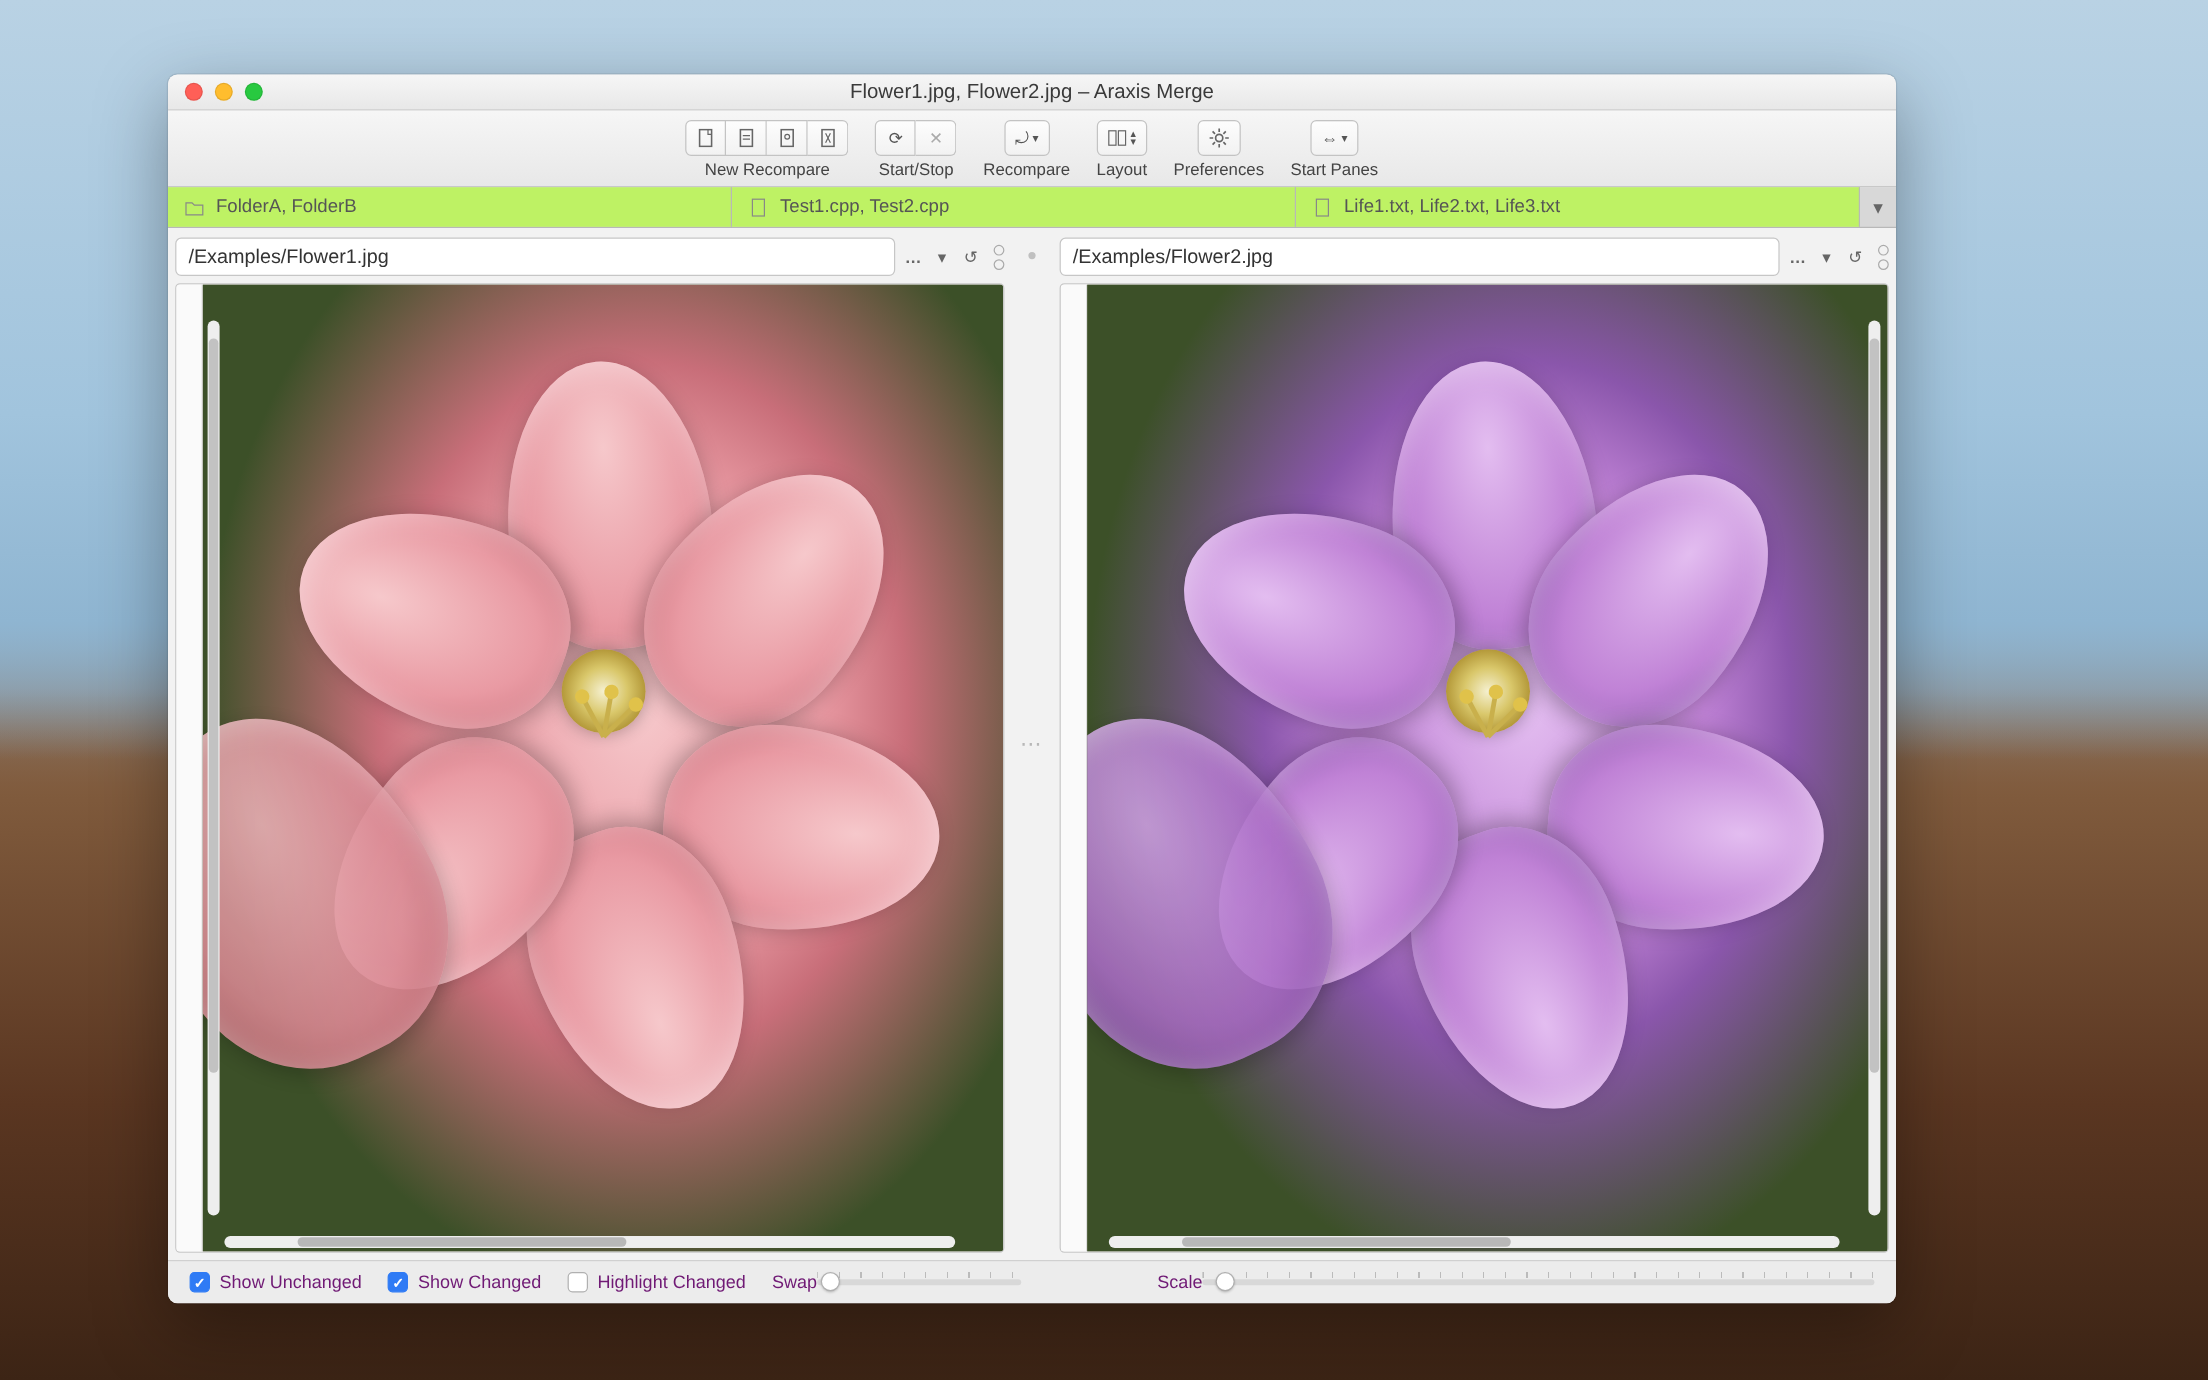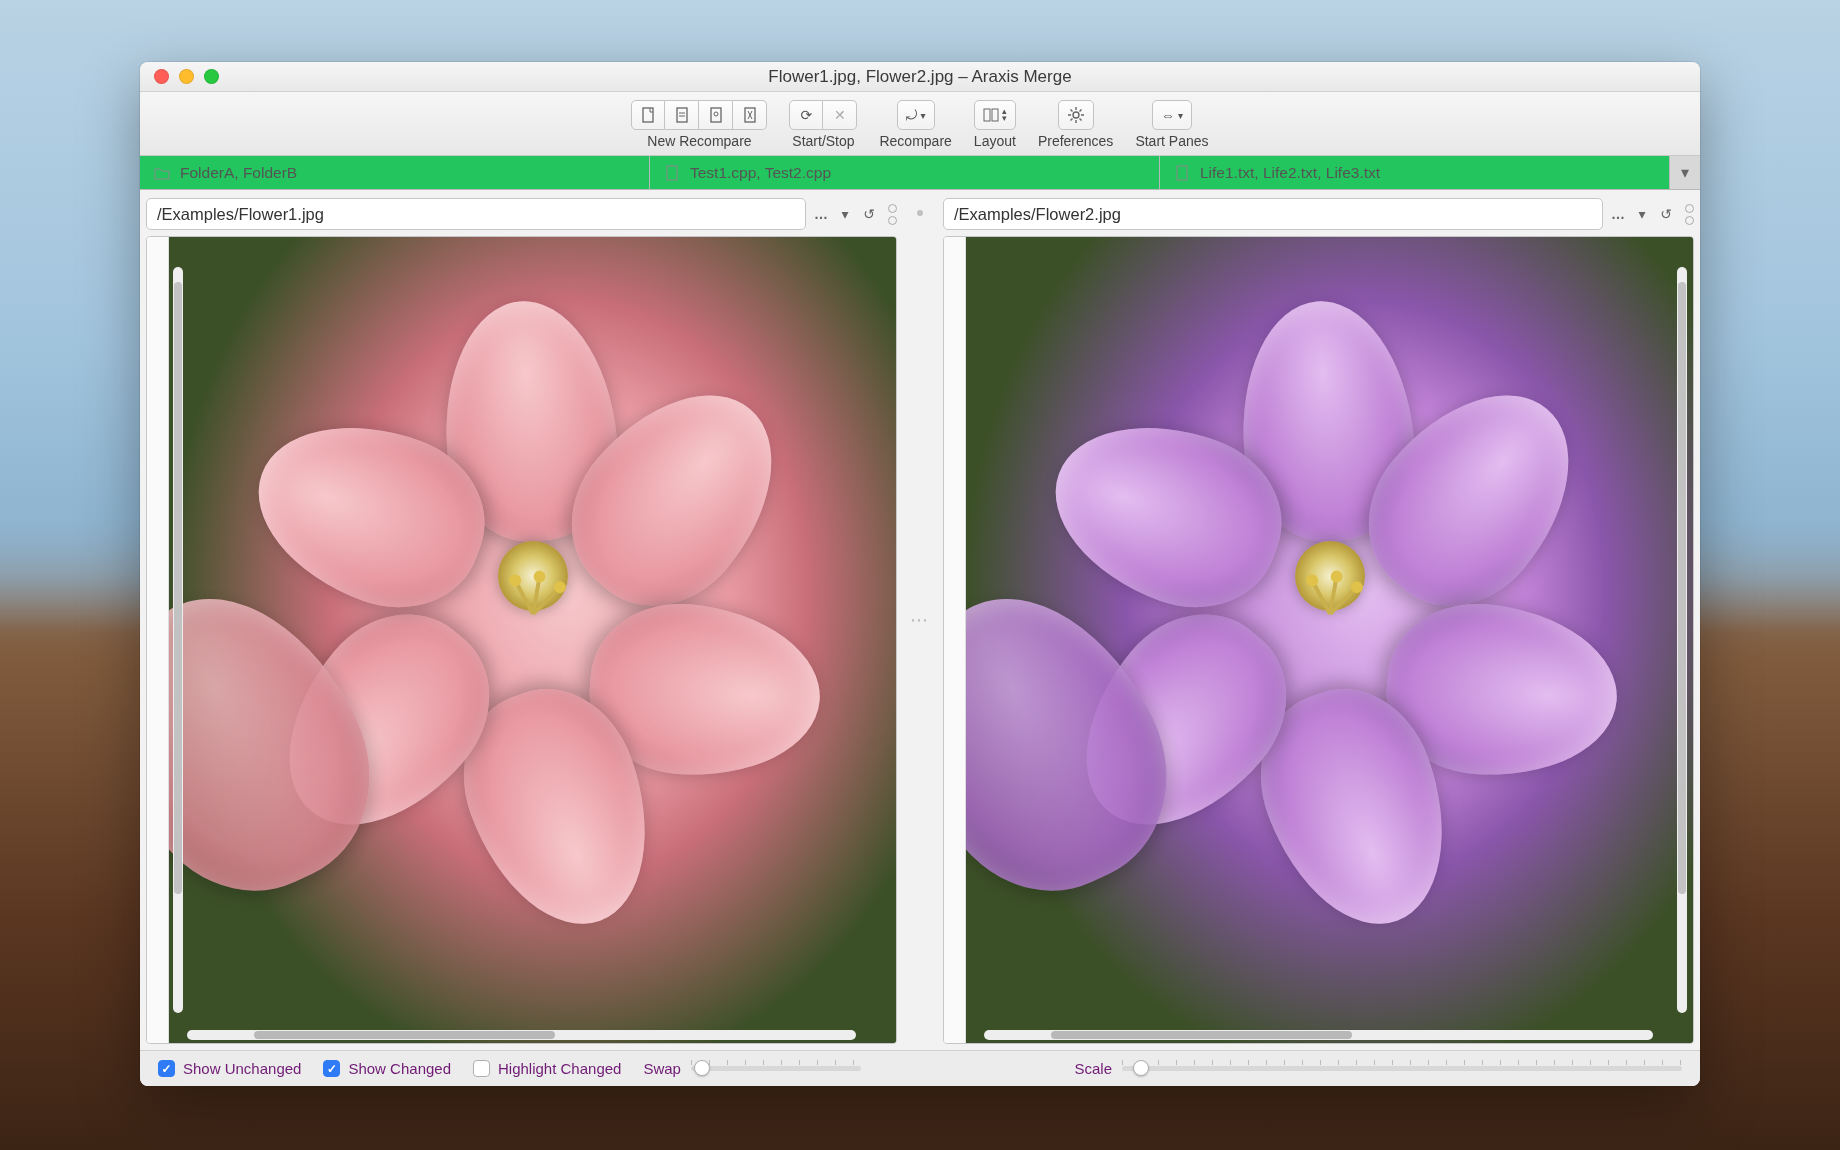--- a/index.html
+++ b/index.html
@@ -9,21 +9,21 @@
   background: linear-gradient(to bottom, #b5cde0 0%, #8db5d5 40%, #8a6548 58%, #5d3a22 100%);
   overflow: hidden; position: relative;
 }
 .desktop-bg {
   position: absolute; inset: 0;
   background:
     linear-gradient(180deg, #b9d2e4 0%, #a1c4dd 30%, #8fb5d1 45%, transparent 55%),
     linear-gradient(180deg, transparent 50%, #7f5a3c 58%, #5a3621 80%, #3c2415 100%);
 }
 .window {
-  position: absolute; left: 140px; top: 62px; width: 1560px; height: 1024px;
+  position: absolute; left: 140px; top: 62px; width: 1440px; height: 1024px;
   background: #ececec;
   border-radius: 8px;
   box-shadow: 0 20px 60px rgba(0,0,0,0.35), 0 0 0 1px rgba(0,0,0,0.08);
   display: flex; flex-direction: column; overflow: hidden; justify-content: space-between;
 }
 .titlebar {
   height: 30px; display: flex; align-items: center; position: relative;
   background: linear-gradient(#f6f6f6, #e8e8e8);
   border-bottom: 1px solid #d0d0d0;
 }
@@ -52,21 +52,21 @@
 .btn-row .tb-btn:first-child { border-radius: 5px 0 0 5px; }
 .btn-row .tb-btn:last-child { border-radius: 0 5px 5px 0; }
 .btn-row .tb-btn:not(:first-child) { border-left: none; }
 .btn-row .tb-btn:only-child { border-radius: 5px; }
 .tabs {
   display: flex; height: 34px; background: #d8d8d8; border-bottom: 1px solid #b8b8b8;
 }
 .tab {
   flex: 1; display: flex; align-items: center; gap: 10px; padding: 0 14px;
   border-right: 1px solid #b8b8b8; font-size: 15.5px; color: #555;
-  background: #22c55e; cursor: default;
+  background: #bef264; cursor: default;
 }
 .tab.active { background: #f2f2f2; }
 .tab-add { width: 30px; display: flex; align-items: center; justify-content: center; color: #666; }
 .file-icon, .folder-icon { width: 16px; height: 16px; }
 .content { flex: 1; display: flex; position: relative; padding: 4px 0 0; background: #f2f2f2; }
 .center-gap { width: 34px; display: flex; flex-direction: column; align-items: center; justify-content: flex-start; padding-top: 16px; gap: 10px; }
 .center-dot { width: 6px; height: 6px; border-radius: 50%; background: #c0c0c0; }
 .pane {
   flex: 1; display: flex; flex-direction: column; padding: 0 6px 6px 6px; min-width: 0;
 }
@@ -135,21 +135,21 @@
   padding: 0 18px; background: #ececec; border-top: 1px solid #d0d0d0;
   font-size: 15px; color: #701a75;
 }
 .check { display: flex; align-items: center; gap: 8px; }
 .checkbox {
   width: 17px; height: 17px; border-radius: 4px; border: 1px solid #b0b0b0;
   background: #fff; display: flex; align-items: center; justify-content: center;
 }
 .checkbox.checked { background: #2f7bf5; border-color: #2f7bf5; }
 .checkbox.checked::after { content:"✓"; color:#fff; font-size:12px; font-weight:bold; }
-.slider-group { display: flex; align-items: center; gap: 10px; }
+.slider-group { display: flex; align-items: center; }
 .slider {
   width: 170px; height: 5px; background: #d8d8d8; border-radius: 3px; position: relative;
 }
 .slider::before {
   content:""; position:absolute; top:-6px; left:0; right:0; height:5px;
   background: repeating-linear-gradient(90deg, #bbb 0 1px, transparent 1px 18px);
 }
 .slider-thumb {
   position:absolute; top:-6px; width:16px; height:16px; border-radius:50%;
   background:#fff; border:1px solid #b0b0b0; box-shadow:0 1px 2px rgba(0,0,0,0.2);

